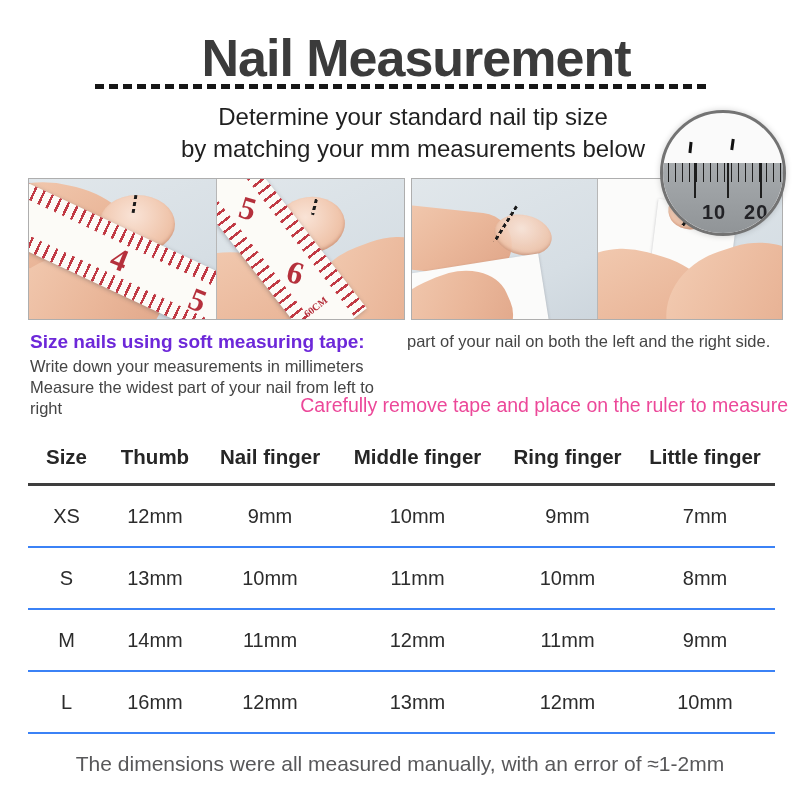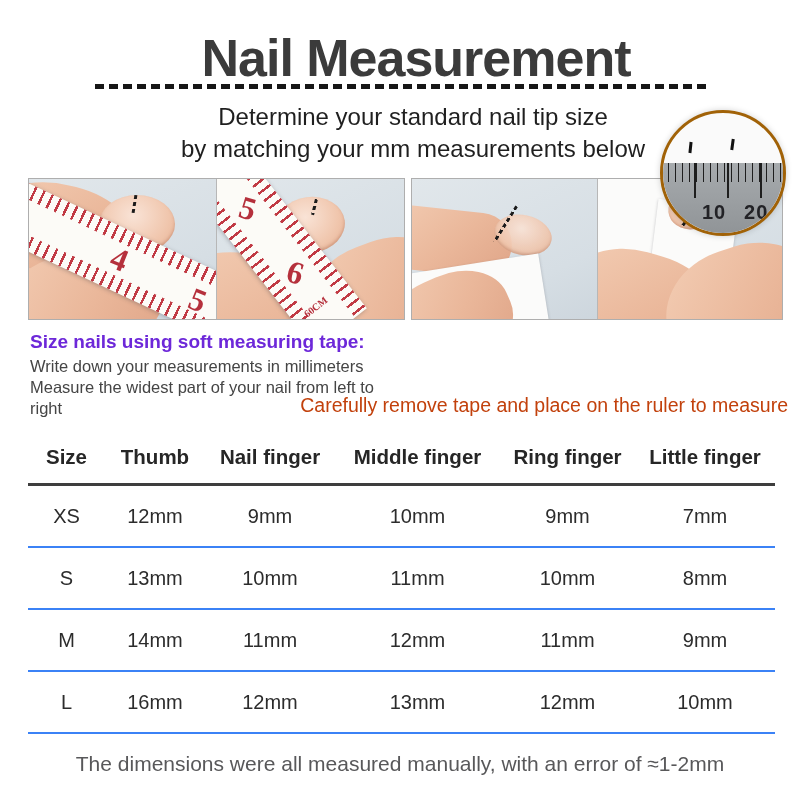--- a/index.html
+++ b/index.html
@@ -56,21 +56,21 @@
     color:#b5303c; font-size:32px;
   }
   .tape-unit {
     position:absolute; font-family:"Liberation Serif", serif; font-weight:bold;
     color:#b5303c; font-size:10px;
   }
   .paper { position:absolute; background:#fbfbfa; box-shadow:0 1px 3px rgba(70,70,80,.3); }
   
   .inset {
     position:absolute; left:660px; top:110px; width:126px; height:126px;
-    border-radius:50%; border:3px solid #a16207; overflow:hidden;
+    border-radius:50%; border:3px solid #737373; overflow:hidden;
     background:#fafafa; box-sizing:border-box; box-shadow:0 0 6px rgba(0,0,0,.18); z-index:5;
   }
   .inset .ruler {
     position:absolute; left:-6px; right:-6px; bottom:-4px; height:62%;
     background:linear-gradient(180deg,#a7abae 0%, #8f9396 100%);
   }
   .inset .ticks-sm {
     position:absolute; top:0; left:4px; right:0; height:26%;
     background:repeating-linear-gradient(90deg,#1e1e1e 0 1.5px, transparent 1.5px 7px);
   }
@@ -83,21 +83,21 @@
   .inset .rl-20 { left:66%; }
   .inset .pen-mark { position:absolute; width:3px; height:11px; background:#111; }
   
   .instr { position:absolute; top:331px; }
   .instr-left  { left:30px;  width:372px; }
   .instr-right { left:407px; width:388px; }
   .instr h3 { margin:0 0 3px 0; font-size:19px; color:#6d28d9; font-weight:bold; }
   .instr p  { margin:0; font-size:16.5px; line-height:1.28; color:#454545; }
   .warning {
     position:absolute; top:394px; left:0; right:12px; text-align:right;
-    font-size:19.5px; color:#c2410c; font-weight:normal;
+    font-size:19.5px; color:#ec4899; font-weight:normal;
   }
   
   .size-table {
     position:absolute; top:430px; left:28px; width:747px;
     border-collapse:collapse; table-layout:fixed;
   }
   .size-table th {
     height:53px; font-size:20.5px; font-weight:bold; color:#262626;
     border-bottom:3px solid #3e3e3e; text-align:center; vertical-align:middle; padding:0;
   }
@@ -179,20 +179,21 @@
       <span class="rlabel rl-20">20</span>
     </div>
   </div>
 
   <div class="instr instr-left">
     <h3>Size nails using soft measuring tape:</h3>
     <p>Write down your measurements in millimeters</p>
     <p>Measure the widest part of your nail from left to right</p>
   </div>
   <div class="instr instr-right">
+    <p>part of your nail on both the left and the right side.</p>
   </div>
   <div class="warning">Carefully remove tape and place on the ruler to measure</div>
 
   <table class="size-table">
     <colgroup>
       <col style="width:77px">
         <col style="width:100px">
         <col style="width:130px">
       <col style="width:165px">
         <col style="width:135px">

